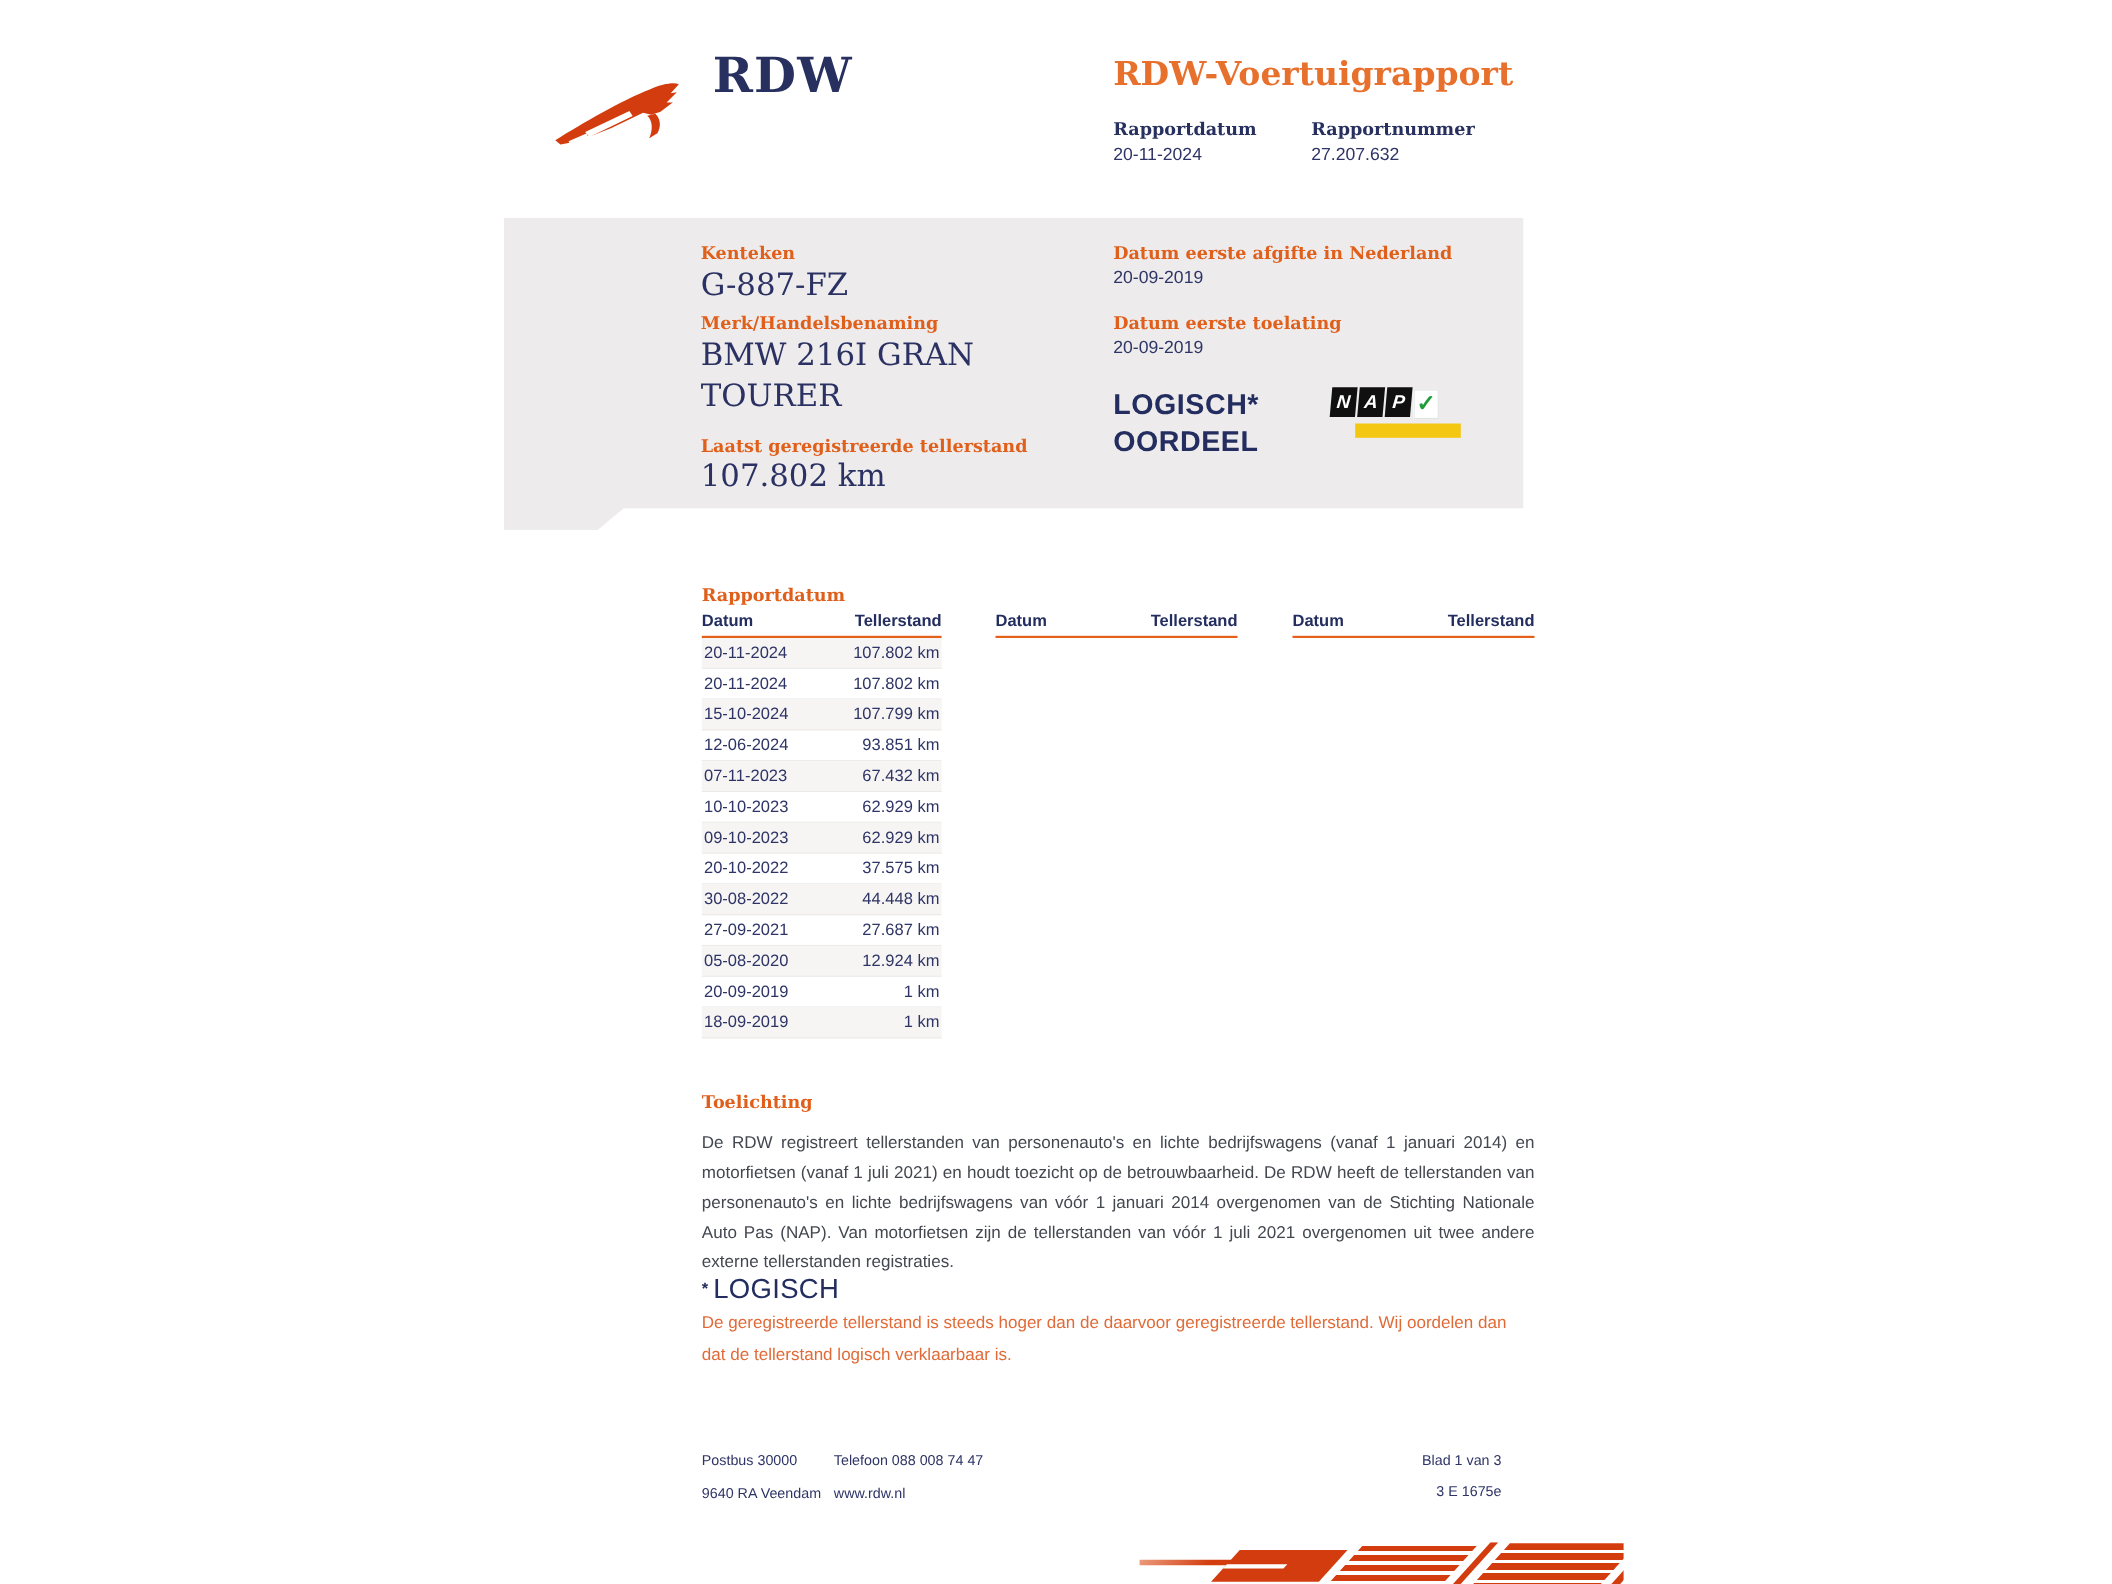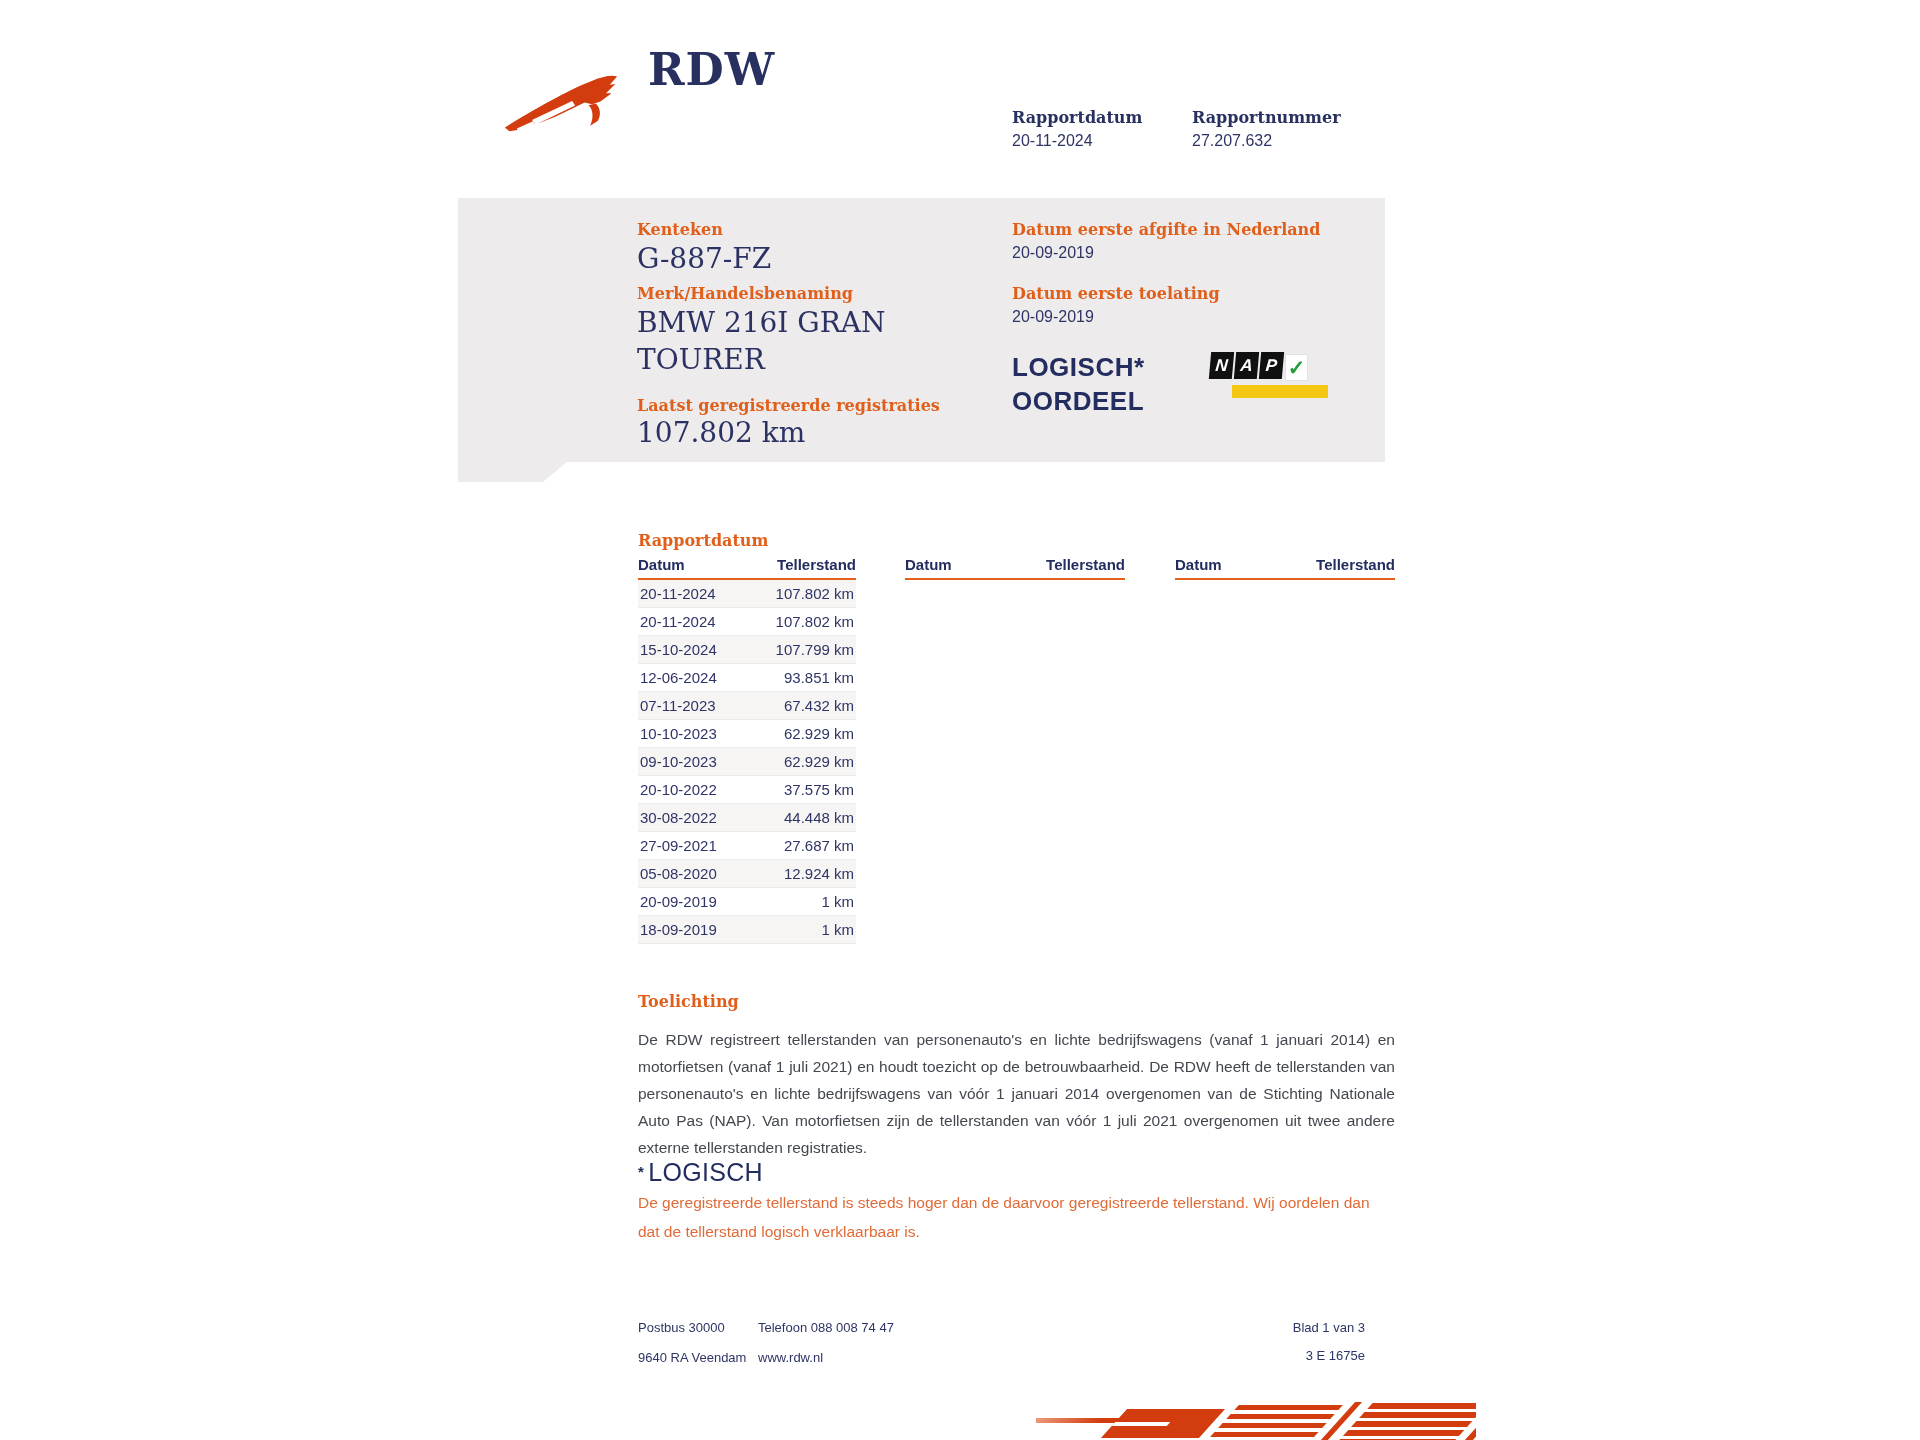--- a/index.html
+++ b/index.html
@@ -130,34 +130,35 @@
 
 <div class="page">
 
   <svg class="feather-logo" viewBox="0 0 140 80">
     <path fill="#d23c0e" d="M3 74 C28 58 70 34 96 24 C108 19 118 17 124 19 L116 28 L122 27 L112 37 L118 37 L106 46 L97 49 L89 47 L58 62 L40 69 L30 70 L20 76 L8 78 Z"></path>
     <path fill="#d23c0e" d="M101 48 C106 53 107 60 103 67 L95 72 C99 63 98 54 93 50 Z"></path>
     <path fill="#ffffff" d="M32 65 L76 46 L79 51 L36 70 Z" transform="rotate(-2 55 57)"></path>
     <path fill="#ffffff" d="M16 75 L34 67 L35 71 L18 79 Z"></path>
   </svg>
   <div class="logo-text">RDW</div>
+  <div class="doc-title">RDW-Voertuigrapport</div>
 
   <div class="meta-label m1">Rapportdatum</div>
   <div class="meta-value m1">20-11-2024</div>
   <div class="meta-label m2">Rapportnummer</div>
   <div class="meta-value m2">27.207.632</div>
 
   <div class="vehicle-box">
     <div class="field-label fl-kenteken">Kenteken</div>
     <div class="field-serif fv-kenteken">G-887-FZ</div>
 
     <div class="field-label fl-merk">Merk/Handelsbenaming</div>
     <div class="field-serif fv-merk">BMW 216I GRAN TOURER</div>
 
-    <div class="field-label fl-tellerstand">Laatst geregistreerde registraties</div>
+    <div class="field-label fl-tellerstand">Laatst geregistreerde tellerstand</div>
     <div class="field-serif fv-tellerstand">107.802 km</div>
 
     <div class="field-label fl-afgifte">Datum eerste afgifte in Nederland</div>
     <div class="field-sans fv-afgifte">20-09-2019</div>
 
     <div class="field-label fl-toelating">Datum eerste toelating</div>
     <div class="field-sans fv-toelating">20-09-2019</div>
 
     <div class="oordeel">
       <div>LOGISCH*</div>

